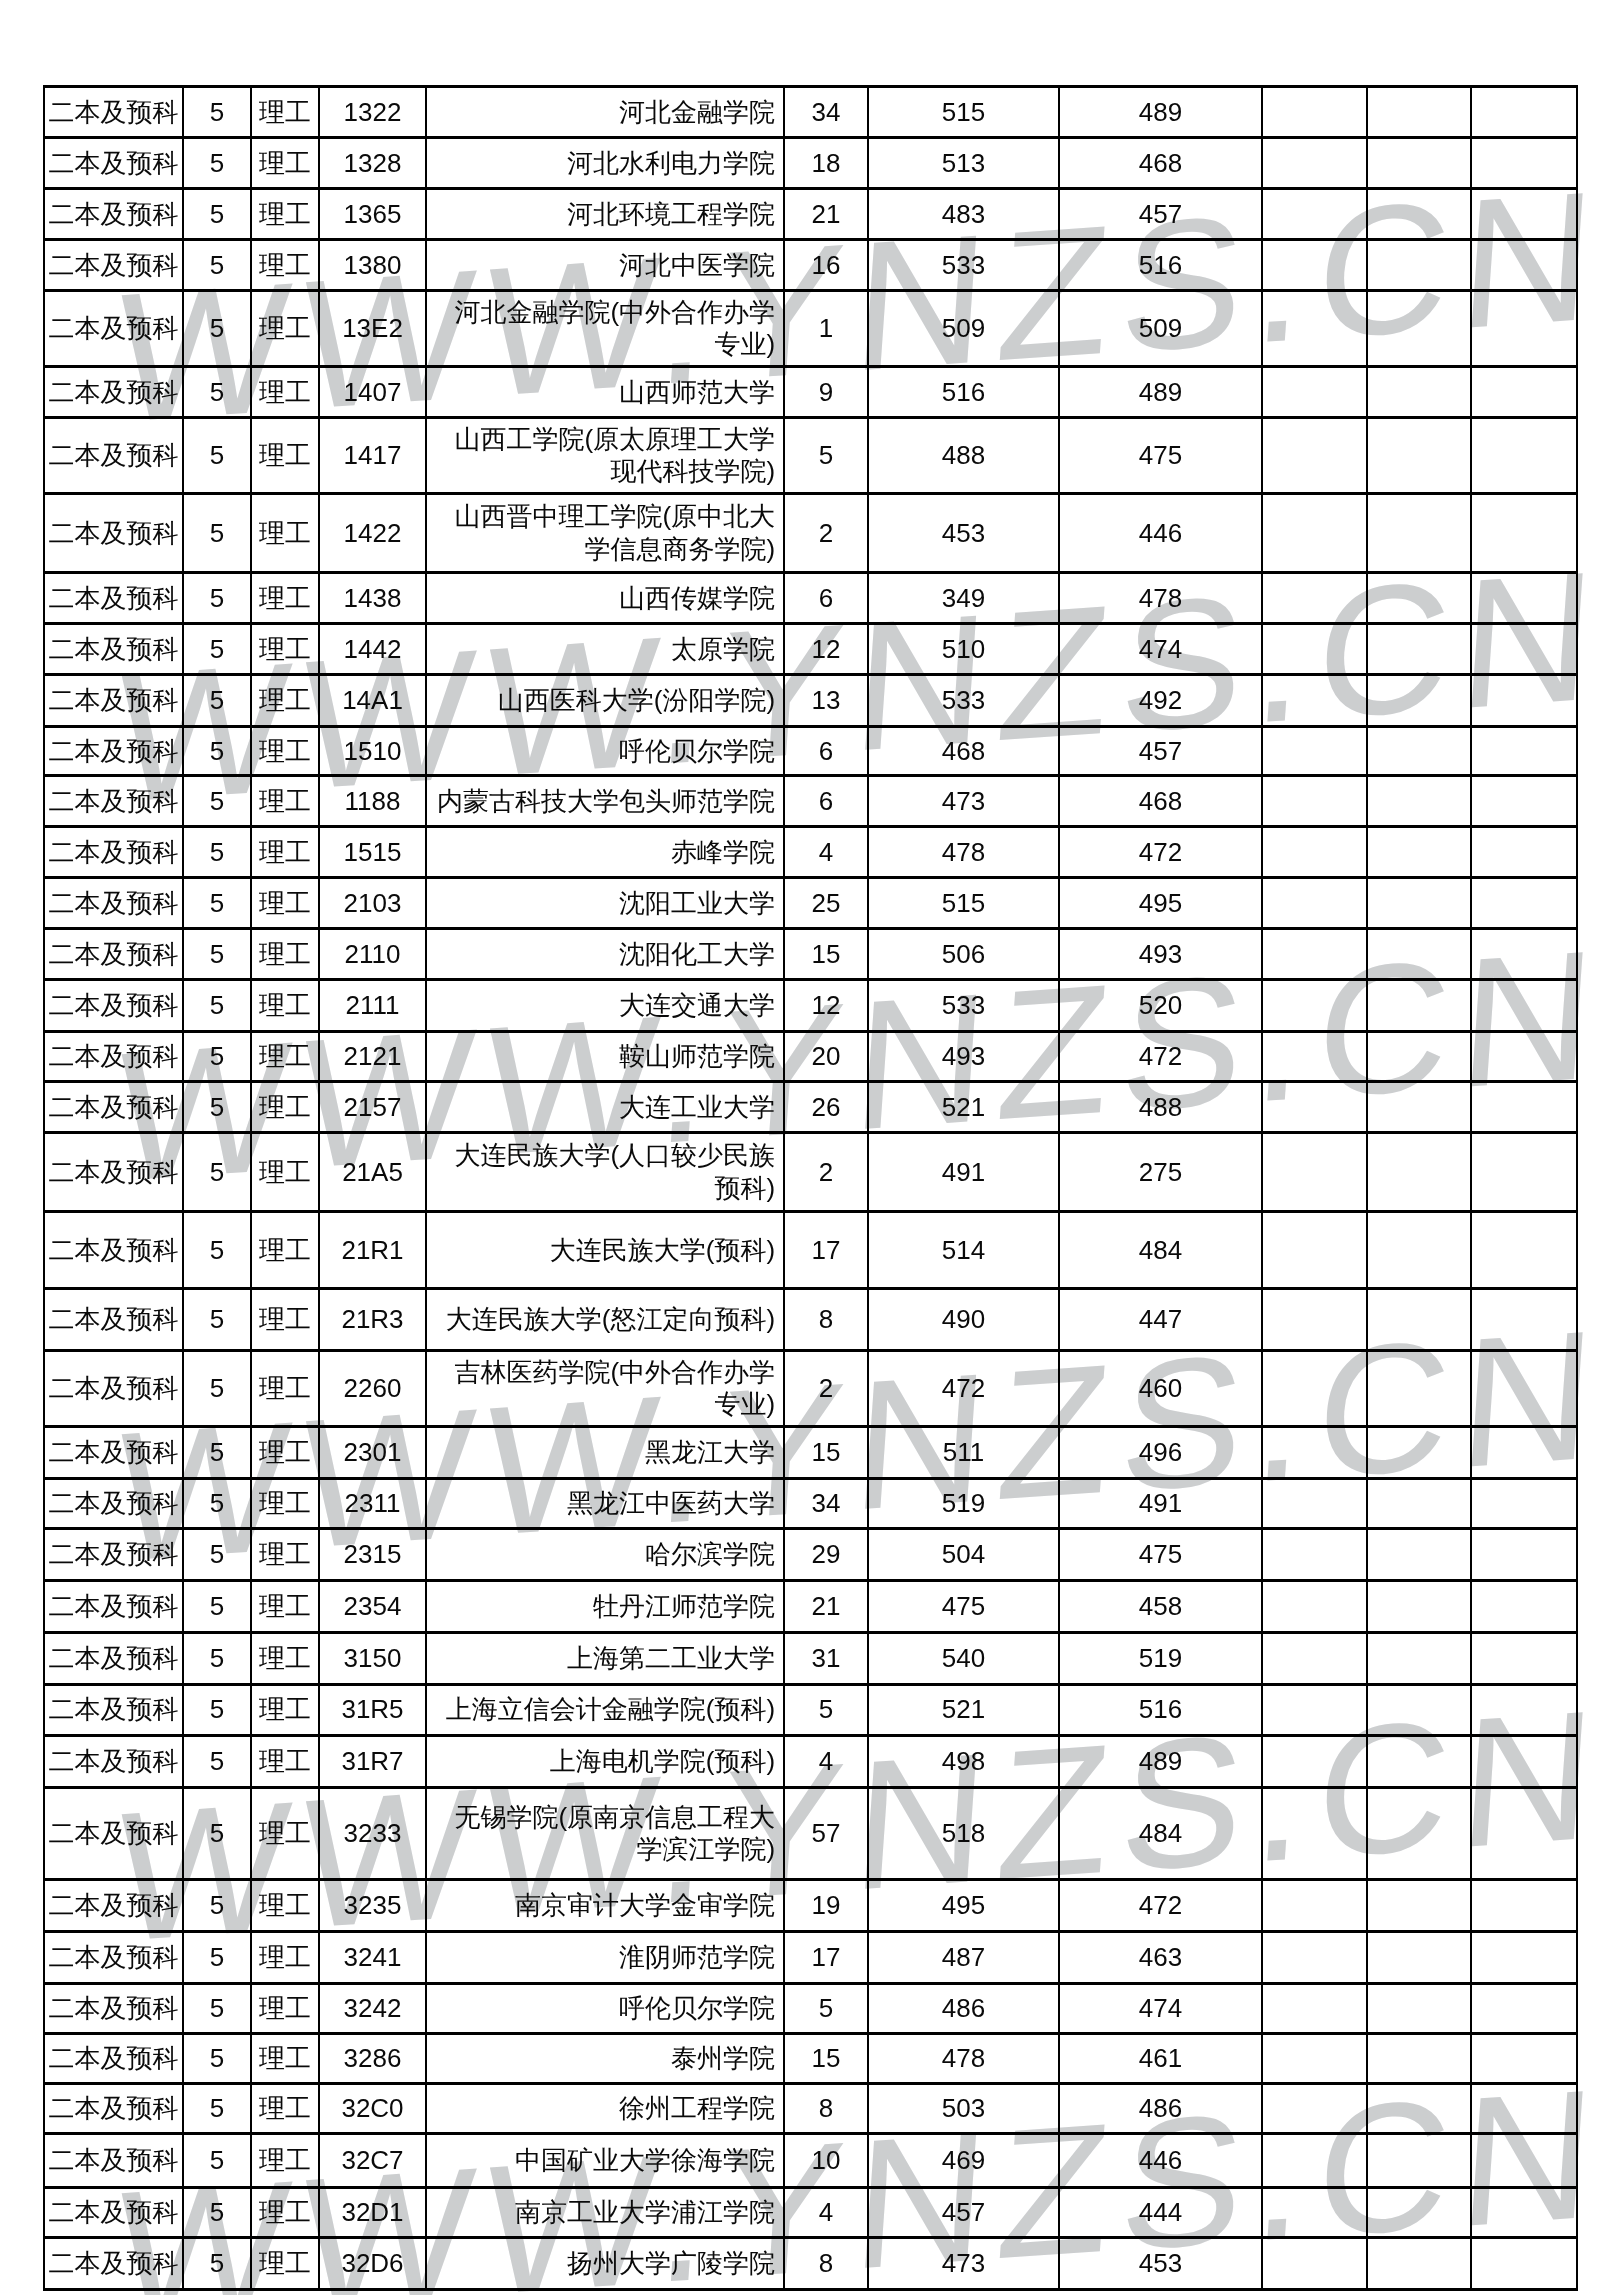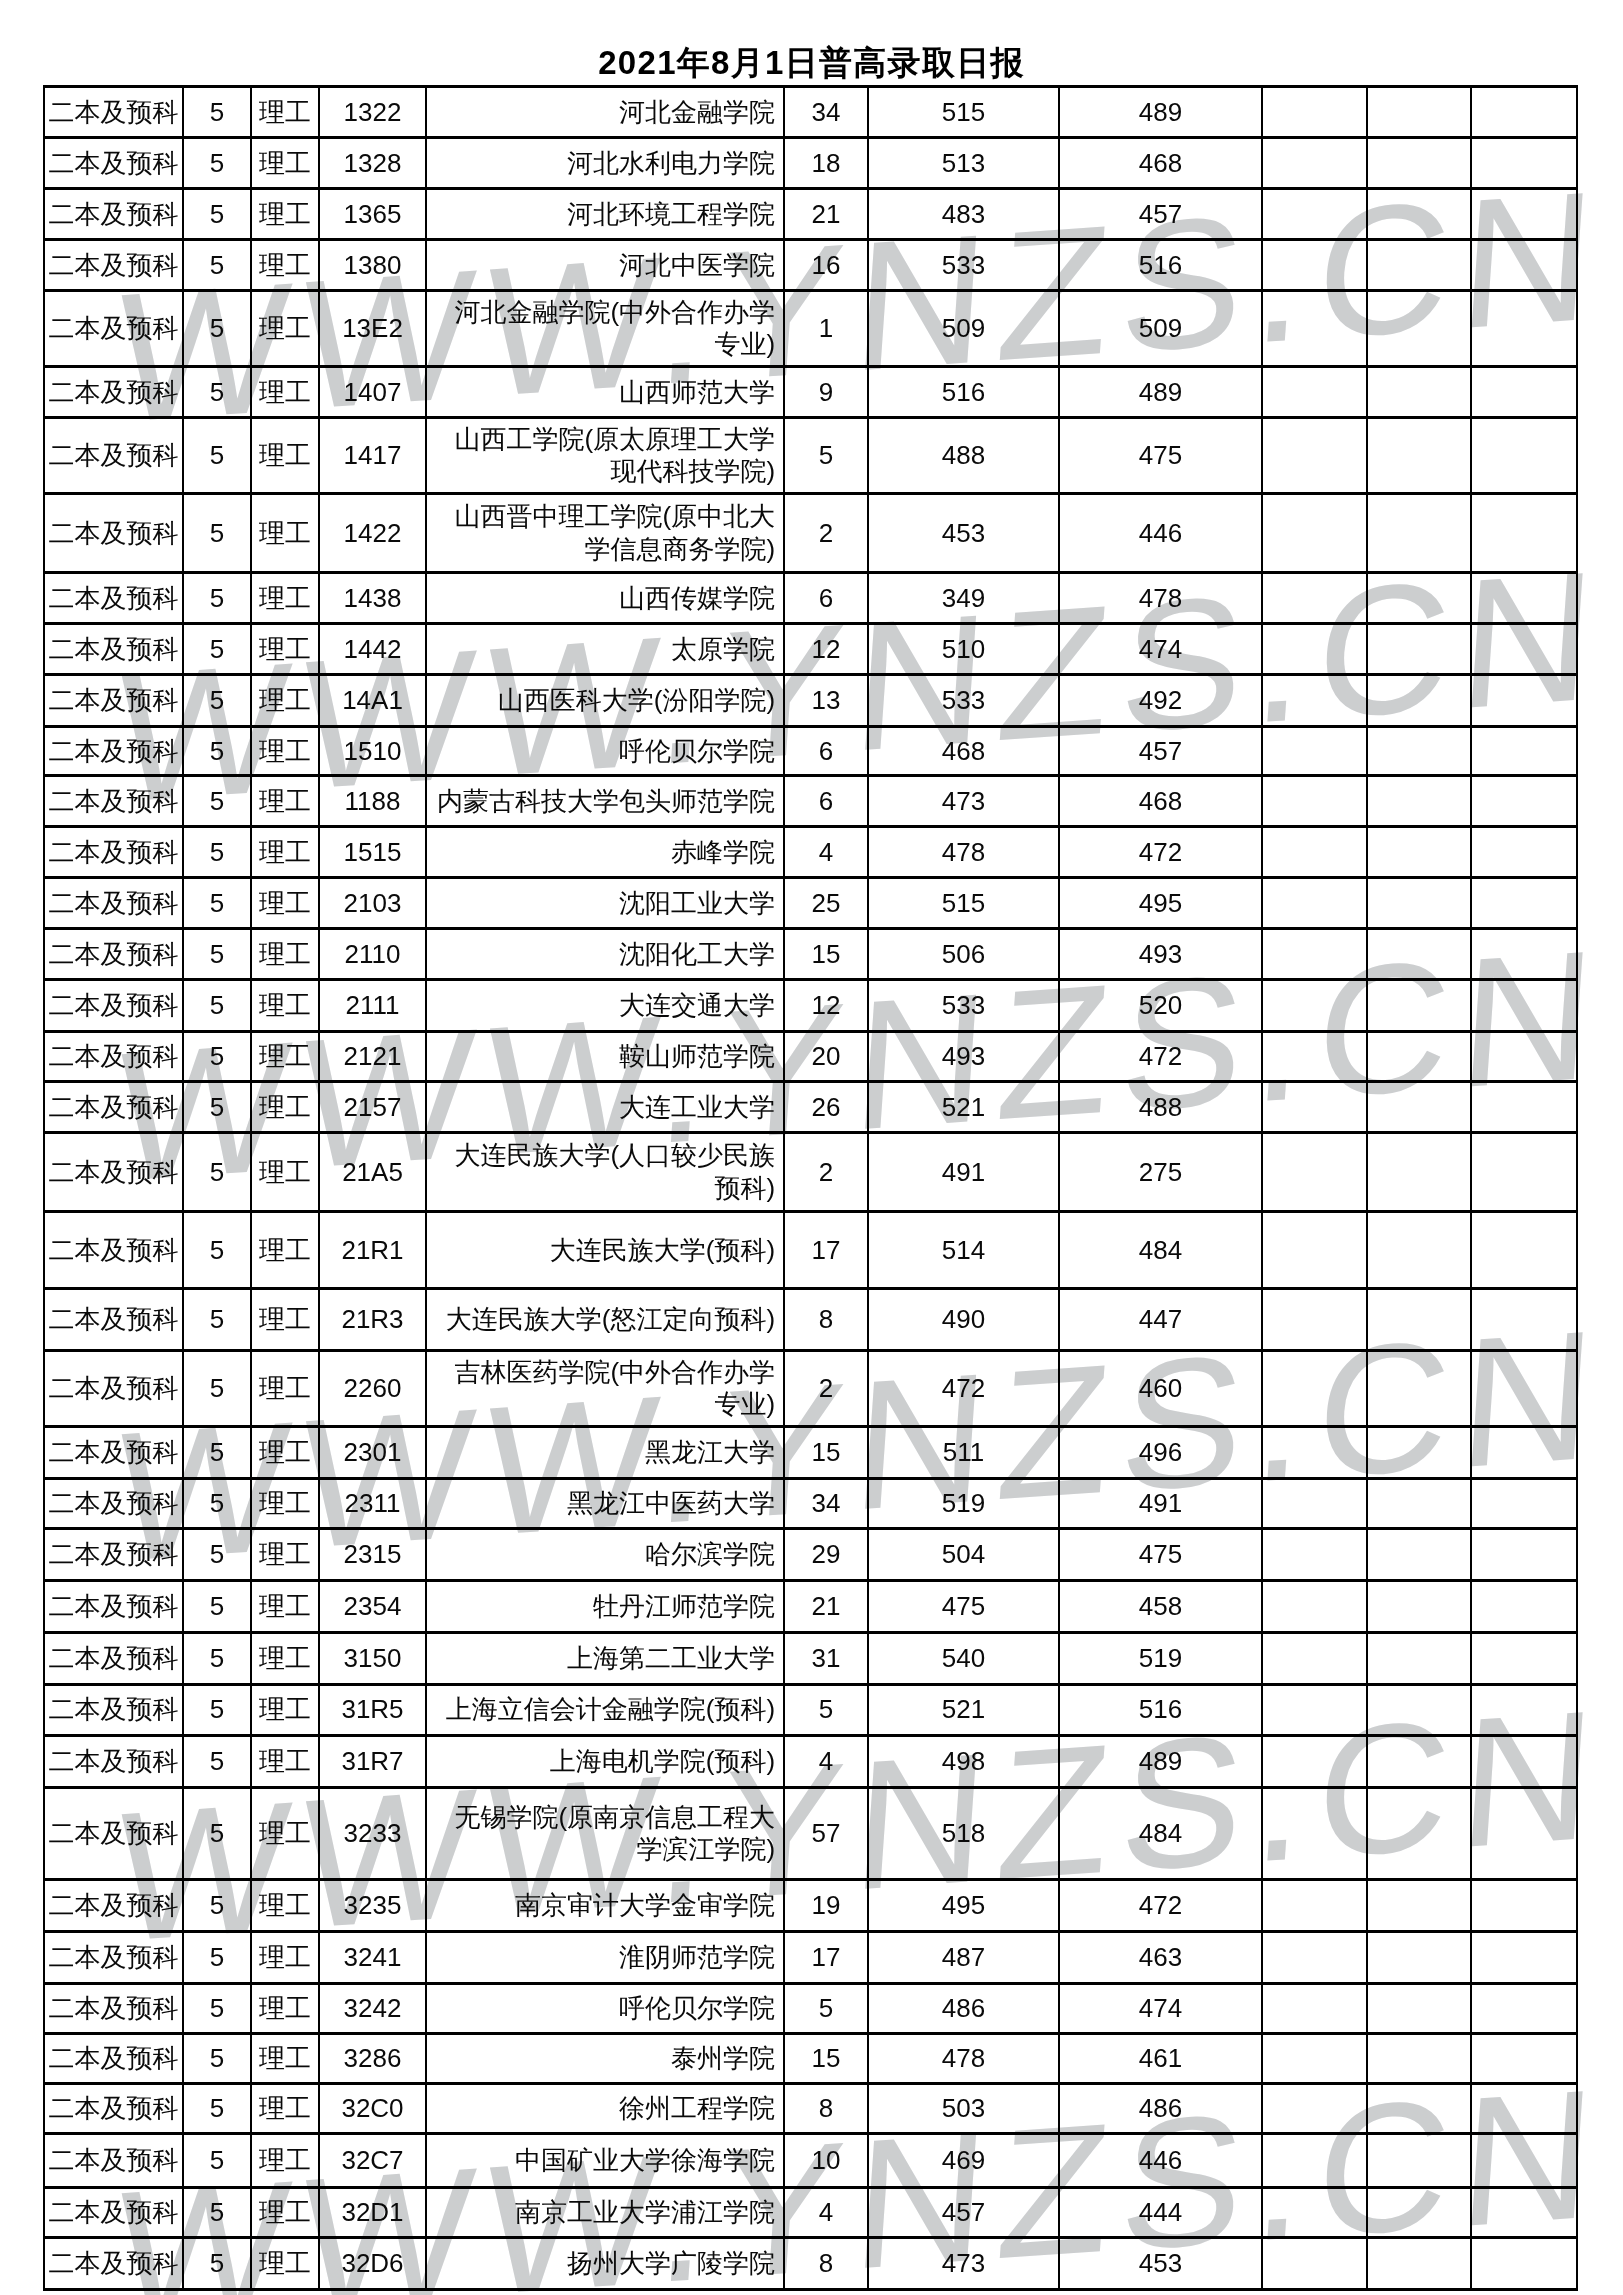--- a/index.html
+++ b/index.html
@@ -37,21 +37,20 @@
 
   <div class="watermark-layer">
     <div class="wm" style="top:252px">WWW.YNZS.CN</div>
     <div class="wm" style="top:632px">WWW.YNZS.CN</div>
     <div class="wm" style="top:1011px">WWW.YNZS.CN</div>
     <div class="wm" style="top:1391px">WWW.YNZS.CN</div>
     <div class="wm" style="top:1771px">WWW.YNZS.CN</div>
     <div class="wm" style="top:2150px">WWW.YNZS.CN</div>
   </div>
 
-  <div class="title">2021年8月1日普高录取日报</div>
 
   <table class="report">
     <colgroup>
       <col style="width:139px">
         <col style="width:68px">
         <col style="width:68px">
       <col style="width:107px">
         <col style="width:358px">
         <col style="width:84px">
       <col style="width:191px">

